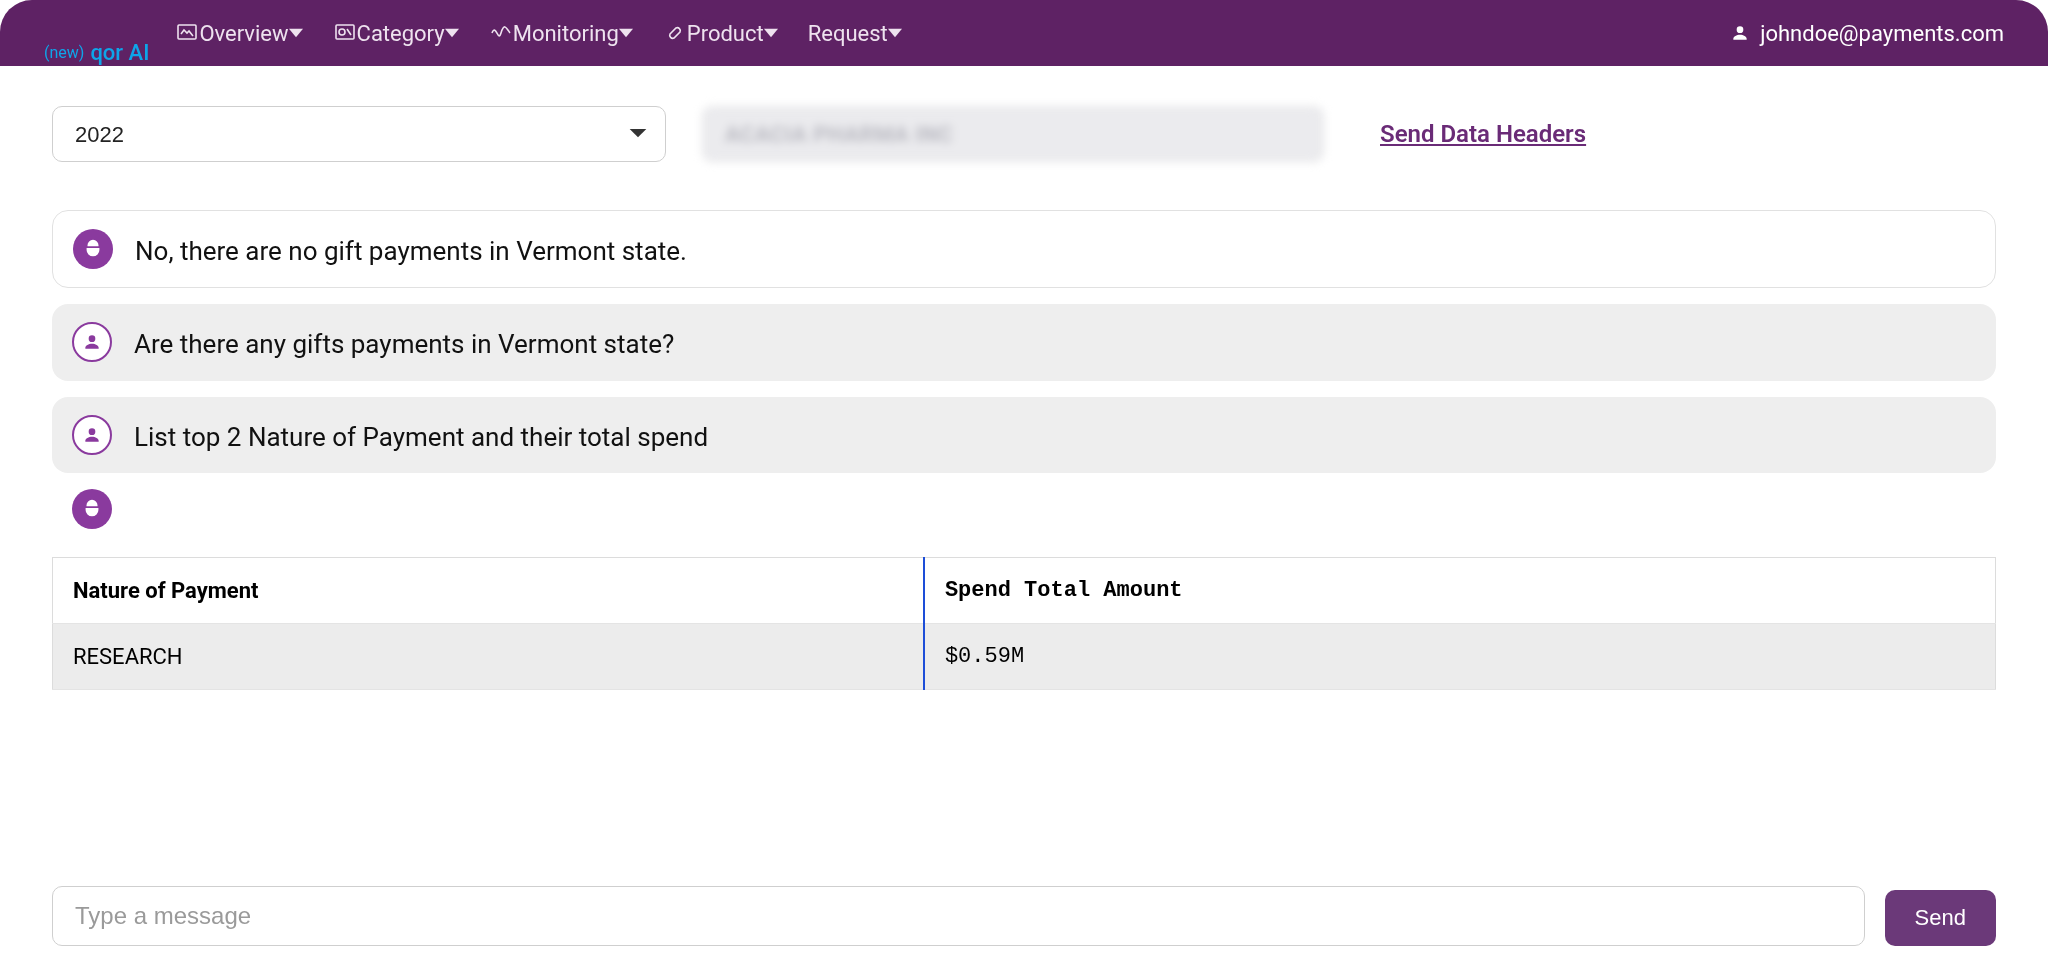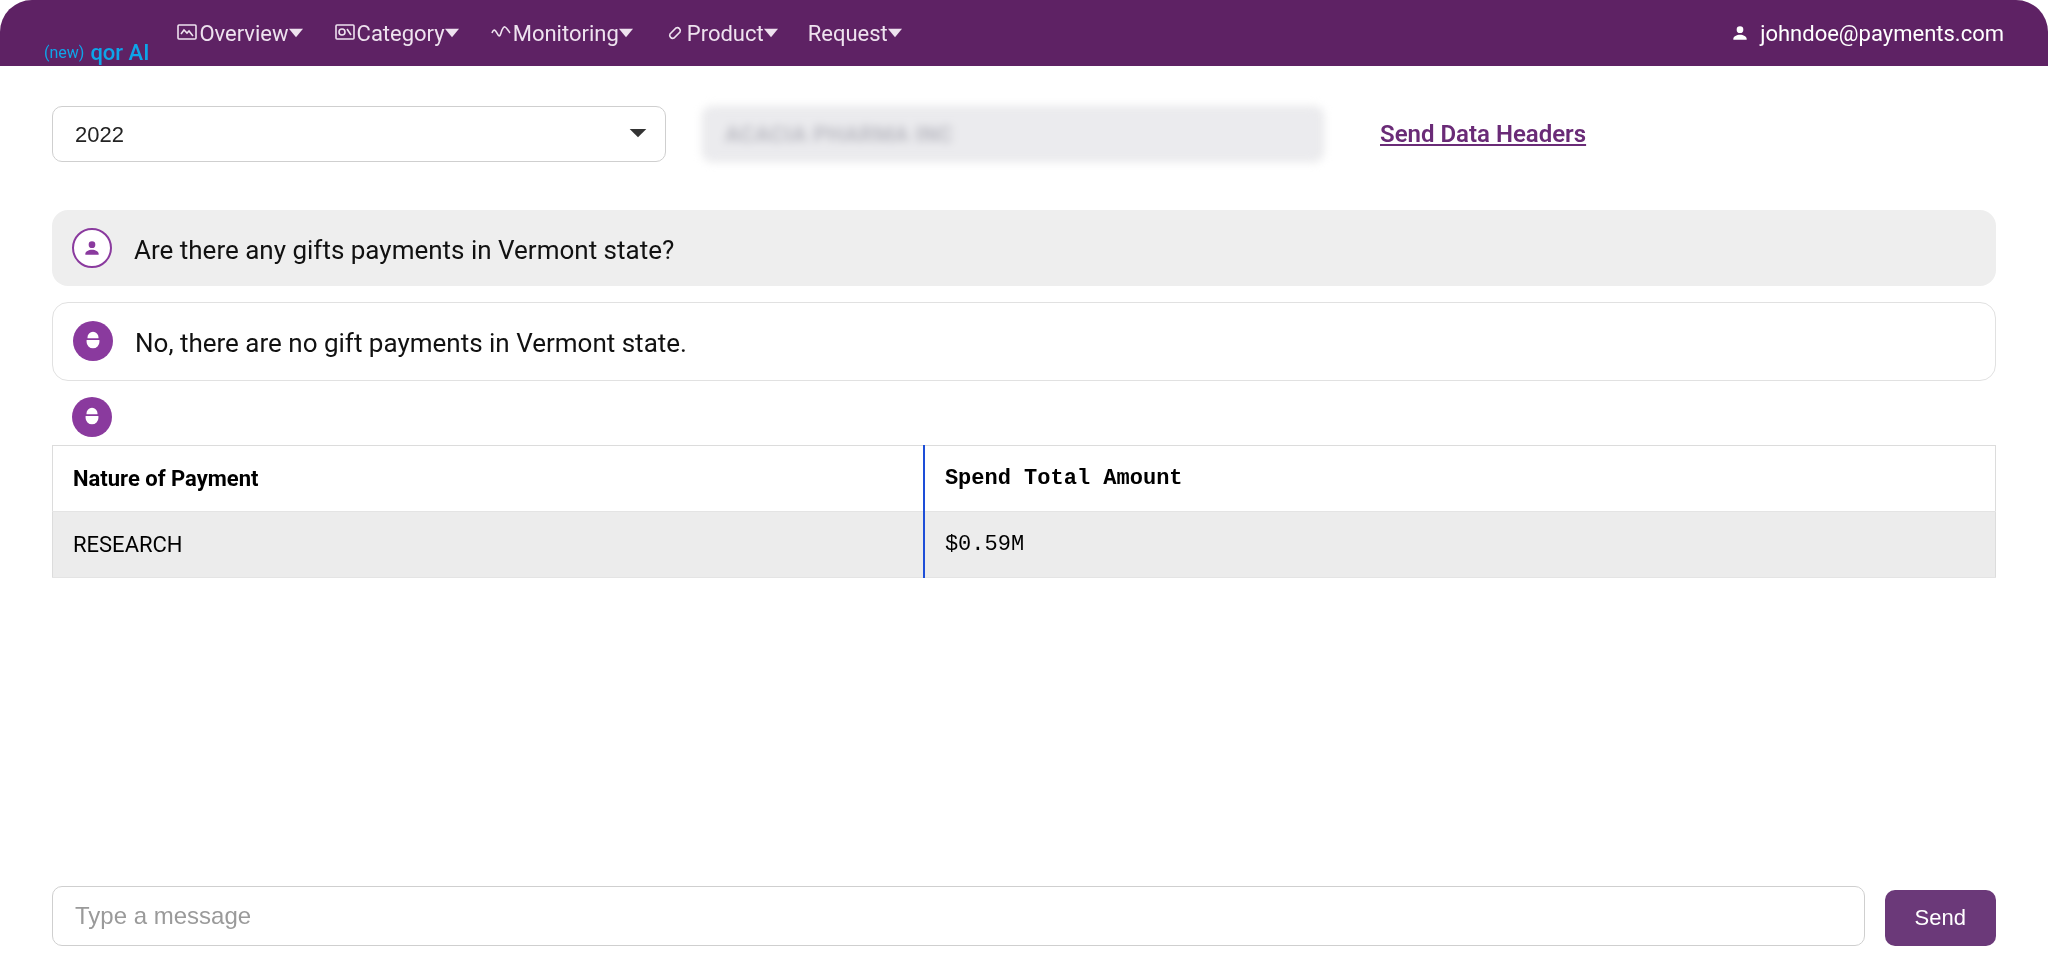--- a/index.html
+++ b/index.html
@@ -154,21 +154,21 @@
       font-size: 26px;
       color: #111;
       line-height: 1.4;
       padding-top: 4px;
     }
 
     .result-table {
       width: 100%;
       border-collapse: collapse;
       border: 1px solid #dcdcdc;
-      margin-top: 4px;
+      margin-top: 24px;
     }
     .result-table th, .result-table td {
       text-align: left;
       font-size: 22px;
       padding: 20px 20px;
       border-bottom: 1px solid #e4e4e4;
     }
     .result-table th {
       font-weight: 700;
       background: #fff;
@@ -290,38 +290,46 @@
           </svg>
       </div>
 
       <div class="blurred-company">
         <span>ACACIA PHARMA INC</span>
       </div>
 
       <a class="headers-link">Send Data Headers</a>
     </div>
 
+    <div class="chat-row bot">
+      <div class="avatar bot-av">
+        <svg viewBox="0 0 24 24">
+            <path d="M6 8a6 6 0 0112 0v1H6V8zm-1 3h14v2a7 7 0 01-14 0v-2zm4 3h6a3 3 0 01-6 0z"></path>
+          </svg>
+      </div>
+      <div class="chat-text">No, there are no gift payments in Vermont state.</div>
+    </div>
+
     <div class="chat-row user">
       <div class="avatar user-av">
         <svg viewBox="0 0 24 24">
             <path d="M12 12a4 4 0 100-8 4 4 0 000 8zm0 2c-4 0-8 2-8 5v1h16v-1c0-3-4-5-8-5z"></path>
           </svg>
       </div>
       <div class="chat-text">Are there any gifts payments in Vermont state?</div>
     </div>
 
-    <div class="chat-row bot">
-      <div class="avatar bot-av">
+    <div class="chat-row user">
+      <div class="avatar user-av">
         <svg viewBox="0 0 24 24">
-            <path d="M6 8a6 6 0 0112 0v1H6V8zm-1 3h14v2a7 7 0 01-14 0v-2zm4 3h6a3 3 0 01-6 0z"></path>
-          </svg>
-      </div>
-      <div class="chat-text">No, there are no gift payments in Vermont state.</div>
-    </div>
-
+            <path d="M12 12a4 4 0 100-8 4 4 0 000 8zm0 2c-4 0-8 2-8 5v1h16v-1c0-3-4-5-8-5z"></path>
+          </svg>
+      </div>
+      <div class="chat-text">List top 2 Nature of Payment and their total spend</div>
+    </div>
 
     <div class="bot-standalone">
       <div class="avatar bot-av">
         <svg viewBox="0 0 24 24">
             <path d="M6 8a6 6 0 0112 0v1H6V8zm-1 3h14v2a7 7 0 01-14 0v-2zm4 3h6a3 3 0 01-6 0z"></path>
           </svg>
       </div>
     </div>
 
     <table class="result-table">

